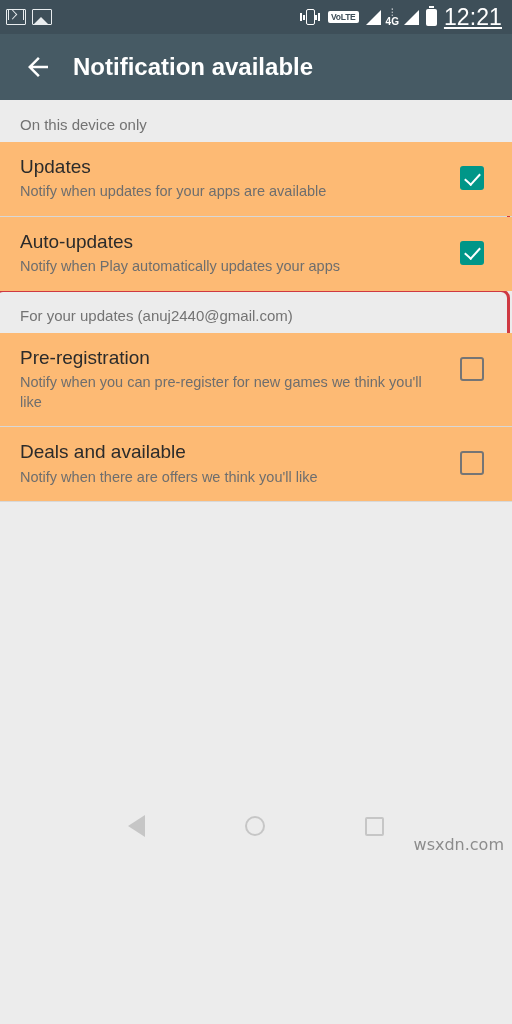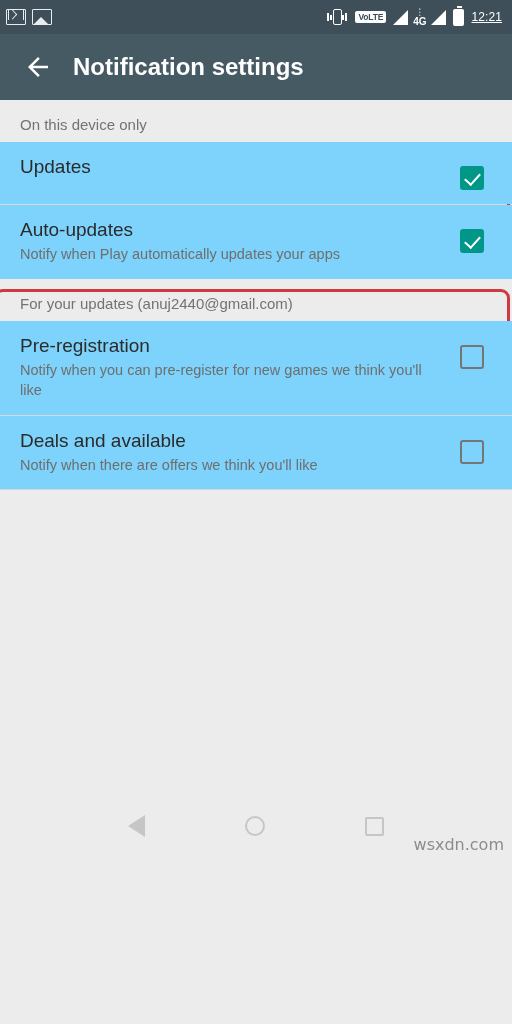--- a/index.html
+++ b/index.html
@@ -48,40 +48,40 @@
     background: #ffffff; color: #3e4f59; font-size: 8.5px; font-weight: bold;
     border-radius: 2px; padding: 1.5px 3px; letter-spacing: -0.2px; line-height: 1;
   }
   .sig { width: 0; height: 0; border-left: 15px solid transparent; border-bottom: 15px solid #ffffff; }
   .netlbl { font-size: 9px; display: flex; flex-direction: column; align-items: center; line-height: 0.9; margin: 0 -2px; }
   .netlbl .dots { font-size: 9px; }
   .netlbl .g { font-size: 10px; font-weight: bold; }
   .batt { width: 11px; height: 17px; border: 1.7px solid #ffffff; border-radius: 1.5px;
           position: relative; background: #ffffff; }
   .batt::before { content: ""; position: absolute; top: -4px; left: 2.5px; width: 5px; height: 2.5px; background: #ffffff; }
-  .clock { font-size: 12px; letter-spacing: 0.1px; text-decoration: underline; }
+  .clock { font-size: 23px; letter-spacing: 0.1px; text-decoration: underline; }
 
   
   .appbar {
     position: absolute; top: 34px; left: 0; width: 512px; height: 66px;
     background: #465a64; display: flex; align-items: center;
   }
   .back-btn { width: 56px; height: 56px; margin-left: 10px; display: flex; align-items: center; justify-content: center; }
   .appbar-title { color: #ffffff; font-size: 24px; font-weight: bold; margin-left: 7px; }
 
   
   .content { position: absolute; top: 100px; left: 0; width: 512px; background: #ececec; }
 
   .section-header {
     color: #737373; font-size: 15px; font-weight: normal;
     padding: 16px 20px 9px 20px;
   }
 
   .row { position: relative; display: flex; align-items: flex-start;
-         padding: 14px 20px 14px 20px; background: #7dd3fc; }
+         padding: 14px 20px 14px 20px; background: #fdba74; }
   .row-texts { flex: 1; padding-right: 10px; }
   .row-title { font-size: 19px; color: #2b2b2b; line-height: 1.18; }
   .row-sub { font-size: 14.5px; color: #6e6e6e; margin-top: 4px; line-height: 1.35; }
   .row-check { width: 40px; display: flex; align-items: center; justify-content: center;
                padding-top: 10px; }
 
   .cb { width: 24px; height: 24px; border-radius: 3px; position: relative; }
   .cb.on { background: #009688; }
   .cb.off { border: 2.4px solid #757575; background: transparent; }
   .cb.on::after {
@@ -148,35 +148,36 @@
       <span class="clock">12:21</span>
     </div>
   </div>
 
   <div class="appbar">
     <div class="back-btn">
       <svg width="30" height="30" viewBox="0 0 24 24" aria-hidden="true">
         <path d="M20 11H7.8l5.6-5.6L12 4l-8 8 8 8 1.4-1.4L7.8 13H20z" fill="#ffffff"></path>
       </svg>
     </div>
-    <div class="appbar-title">Notification settings</div>
+    <div class="appbar-title">Notification available</div>
   </div>
 
   <div class="content">
 
     <div>
       <div class="section-header">On this device only</div>
 
       <div style="position:relative;">
         <div class="hl" id="hl1"></div>
         <div class="hl" id="hl2"></div>
 
         <div class="row">
           <div class="row-texts">
             <div class="row-title">Updates</div>
+            <div class="row-sub">Notify when updates for your apps are available</div>
           </div>
           <div class="row-check">
             <span class="cb on"></span>
           </div>
         </div>
 
         <div class="divider"></div>
 
         <div class="row">
           <div class="row-texts">

